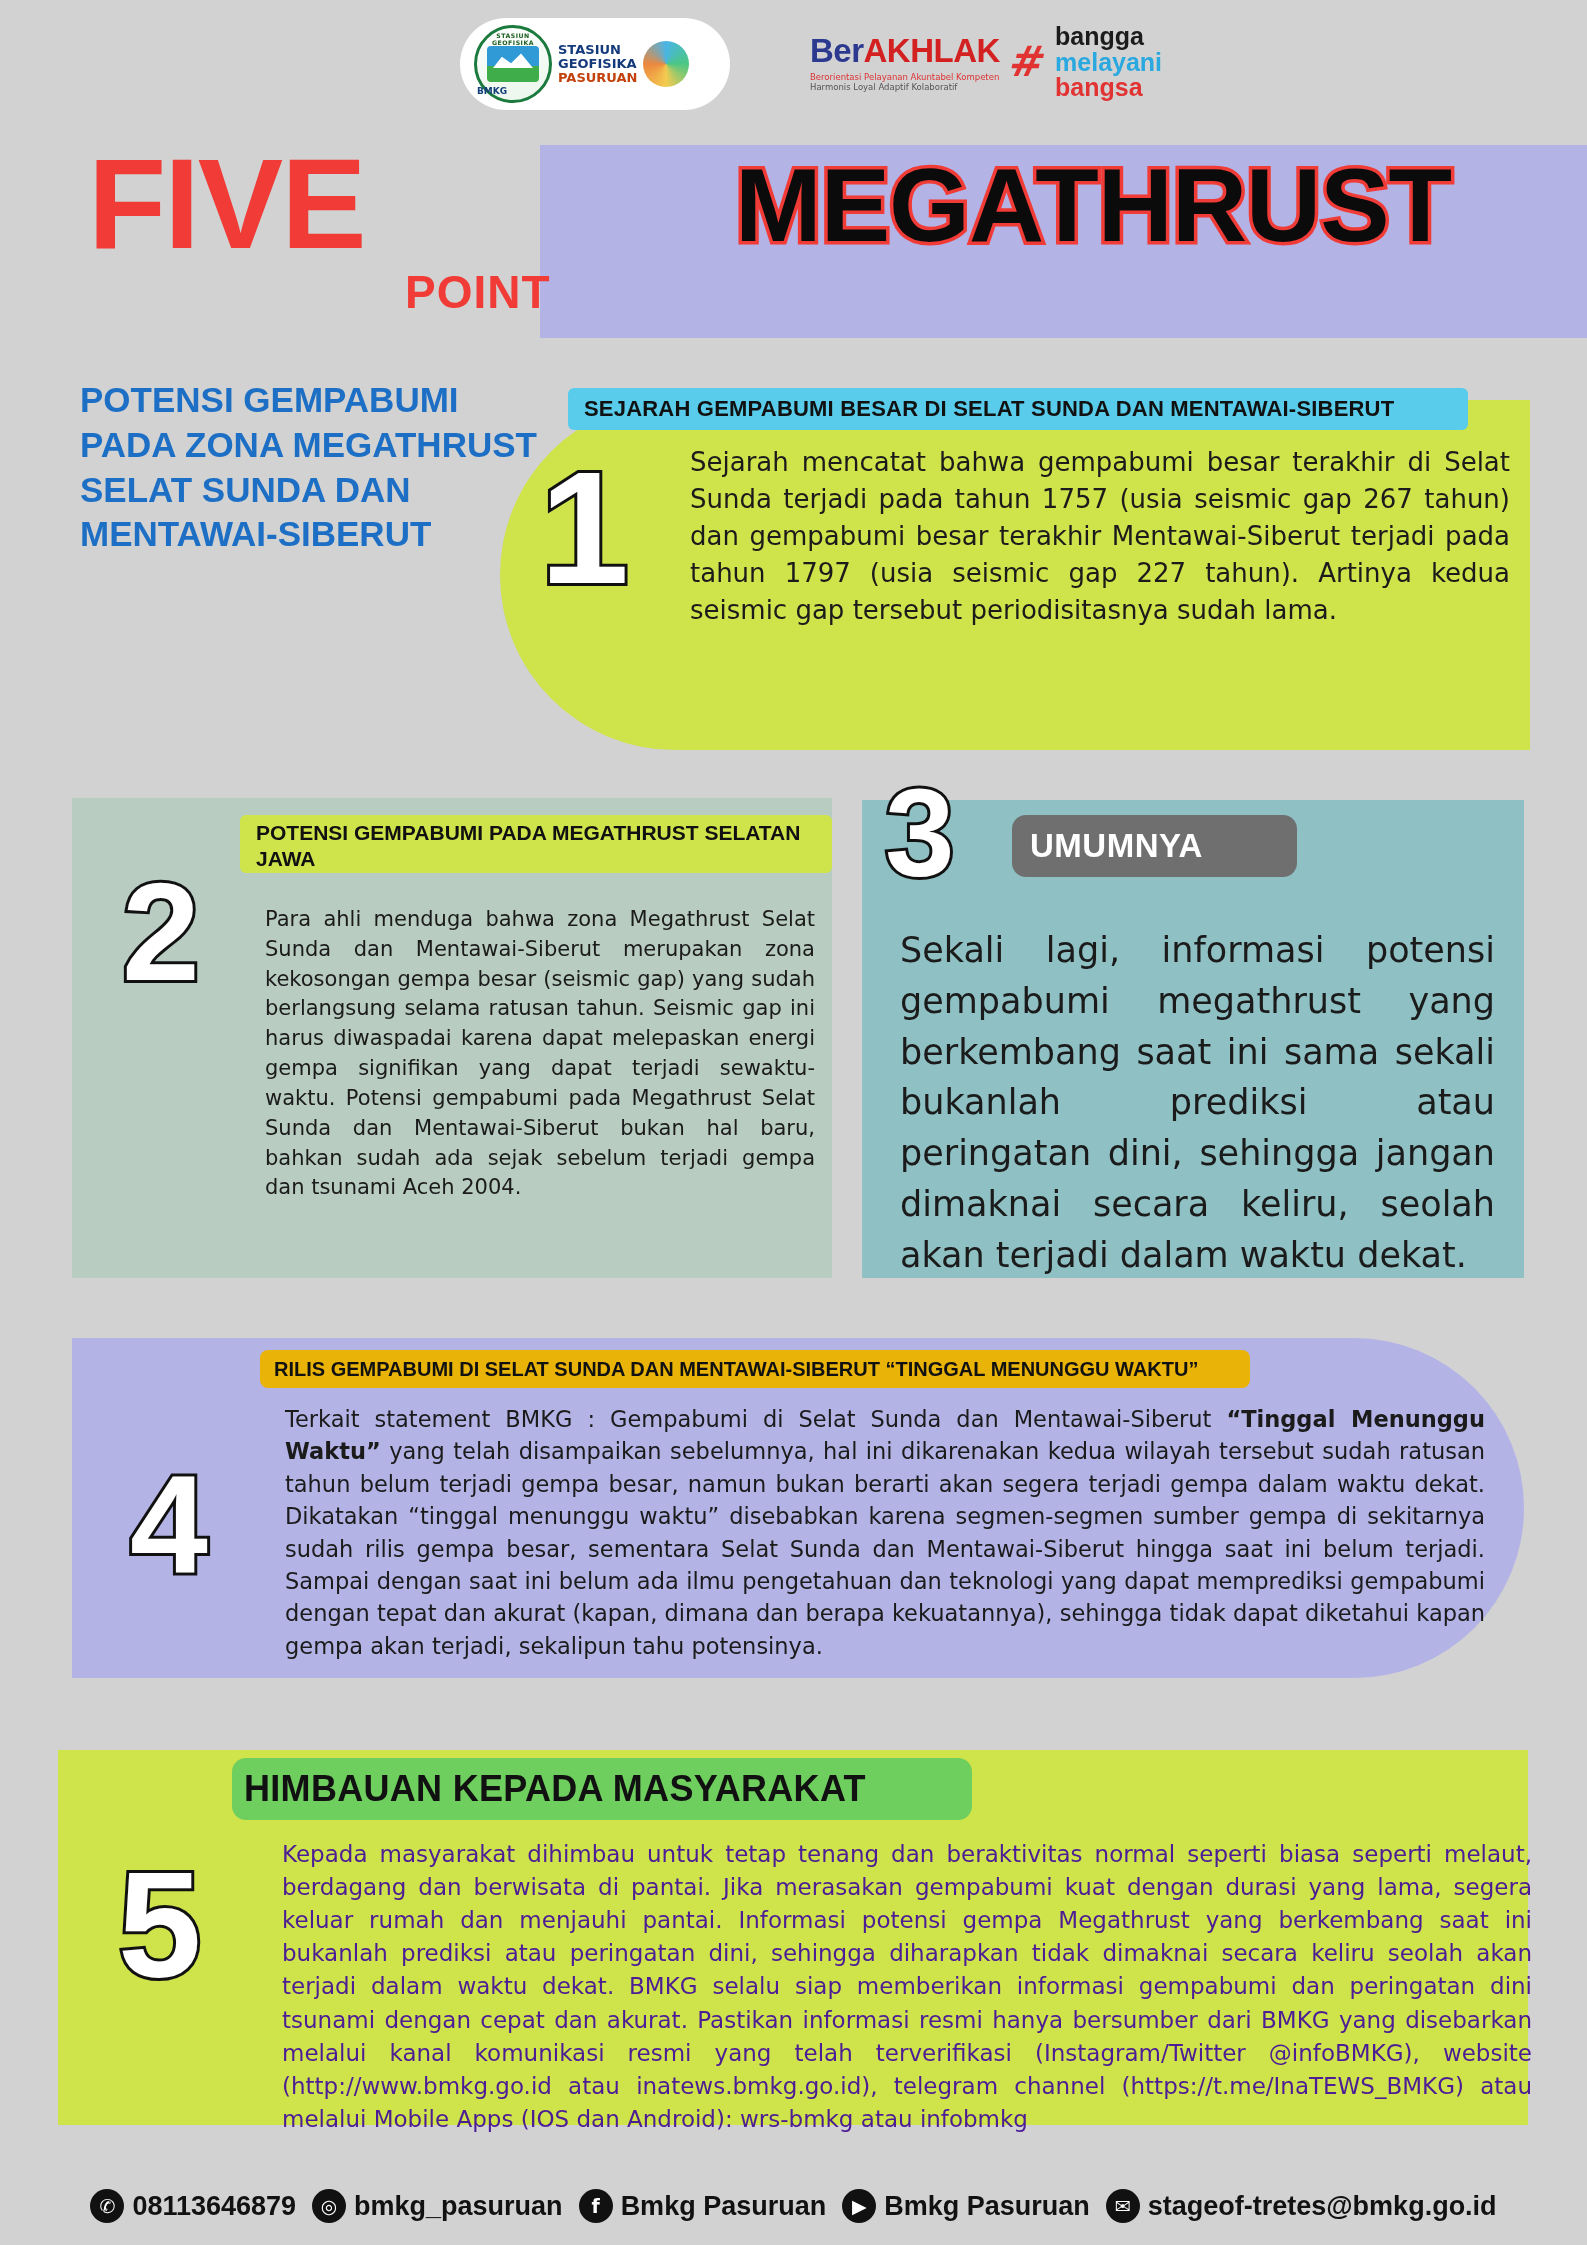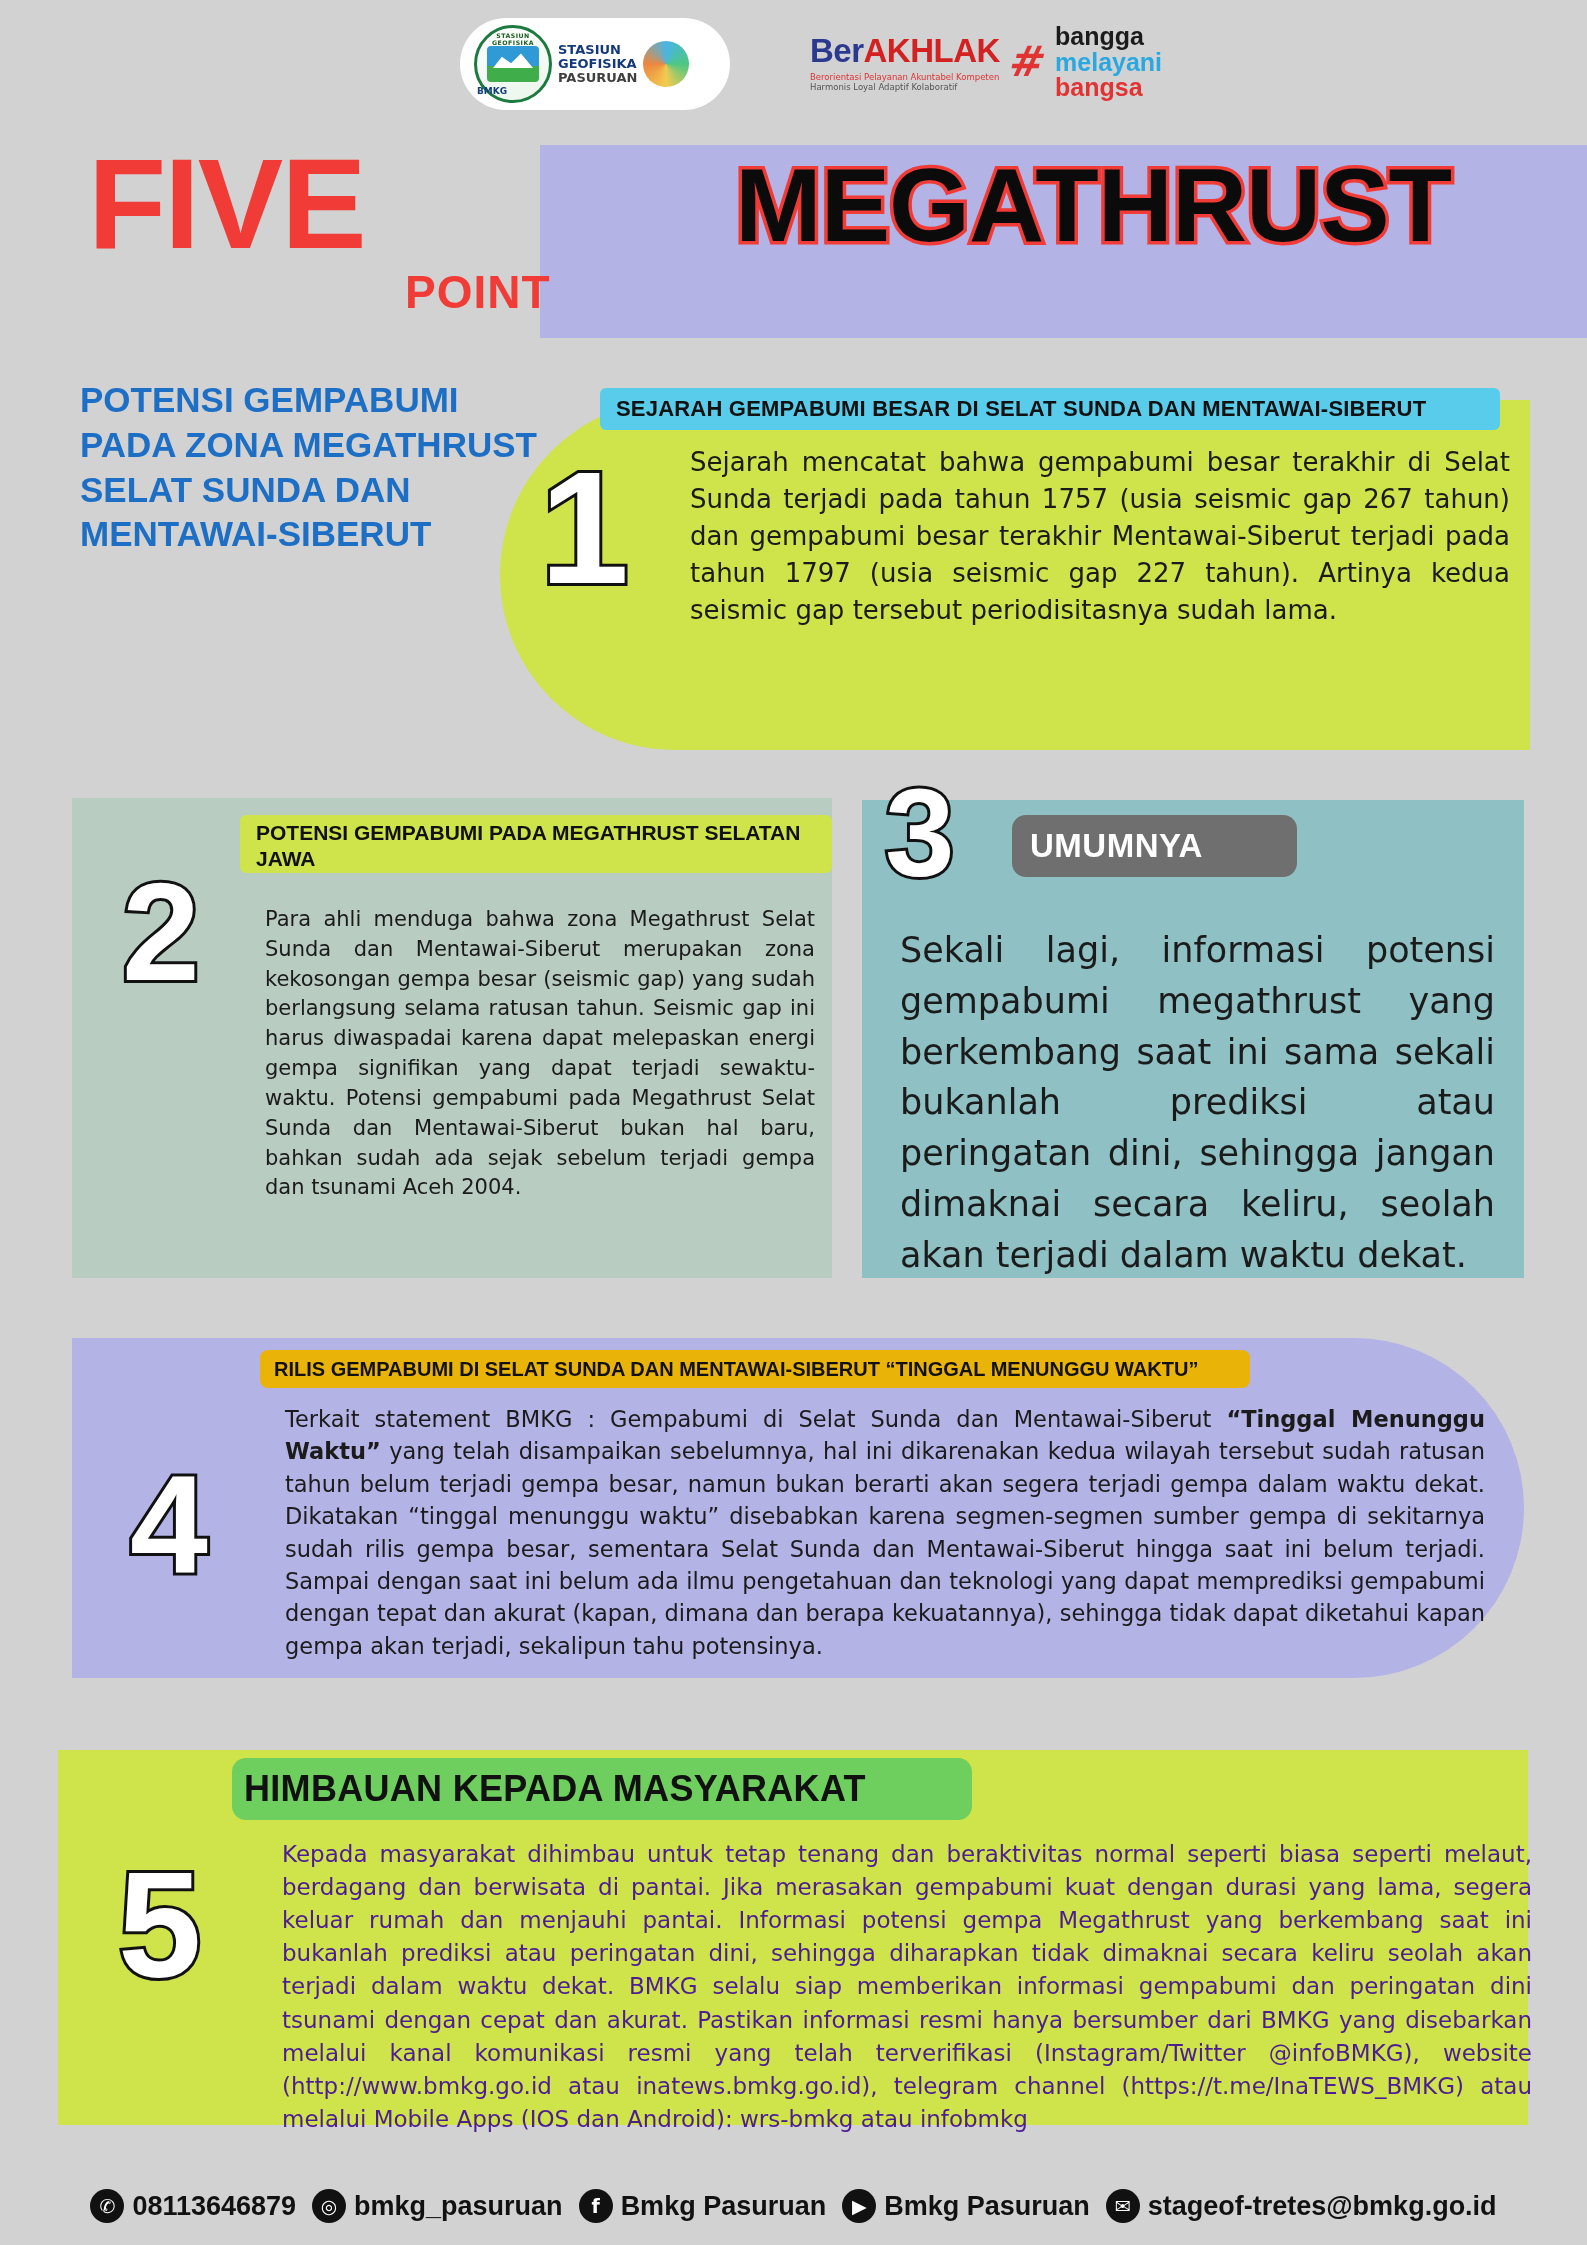--- a/index.html
+++ b/index.html
@@ -59,21 +59,21 @@
     clip-path: polygon(0 100%, 22% 30%, 45% 70%, 70% 10%, 100% 100%);
   }
   .logo-bmkg-text {
     position:absolute; bottom:4px; left:0; width:100%;
     text-align:left; font-size:9px; font-weight:bold; color:#123f7a;
   }
   .logo-label {
     font-size: 13px; font-weight: bold; line-height: 1.08;
     color: #143a7c; text-transform: uppercase;
   }
-  .logo-label .orange { color: #404040; }
+  .logo-label .orange { color: #c2410c; }
   .logo-swirl {
     width: 46px; height: 46px; border-radius: 50%;
     background: conic-gradient(#2aa8e0,#2dbd6e,#f2c230,#e8721d,#2aa8e0);
     opacity: .85;
     flex: 0 0 auto;
   }
   .berakhlak {
     position: absolute;
     left: 810px; top: 14px;
     display: flex; align-items: center; gap: 10px;
@@ -160,21 +160,21 @@
   
   .p1-blob {
     position: absolute;
     left: 500px; top: 400px;
     width: 1030px; height: 350px;
     background: #cfe34a;
     border-radius: 175px 0 0 175px / 175px 0 0 175px;
   }
   .p1-head {
     position: absolute;
-    left: 600px; top: 388px;
+    left: 568px; top: 388px;
     width: 900px; height: 42px;
     background: #58ccea;
     border-radius: 6px;
     display: flex; align-items: center;
     padding-left: 16px;
   }
   .p1-head span {
     font-family: "Liberation Sans", sans-serif;
     font-size: 22px; font-weight: bold; color:#111;
     letter-spacing: .2px;

